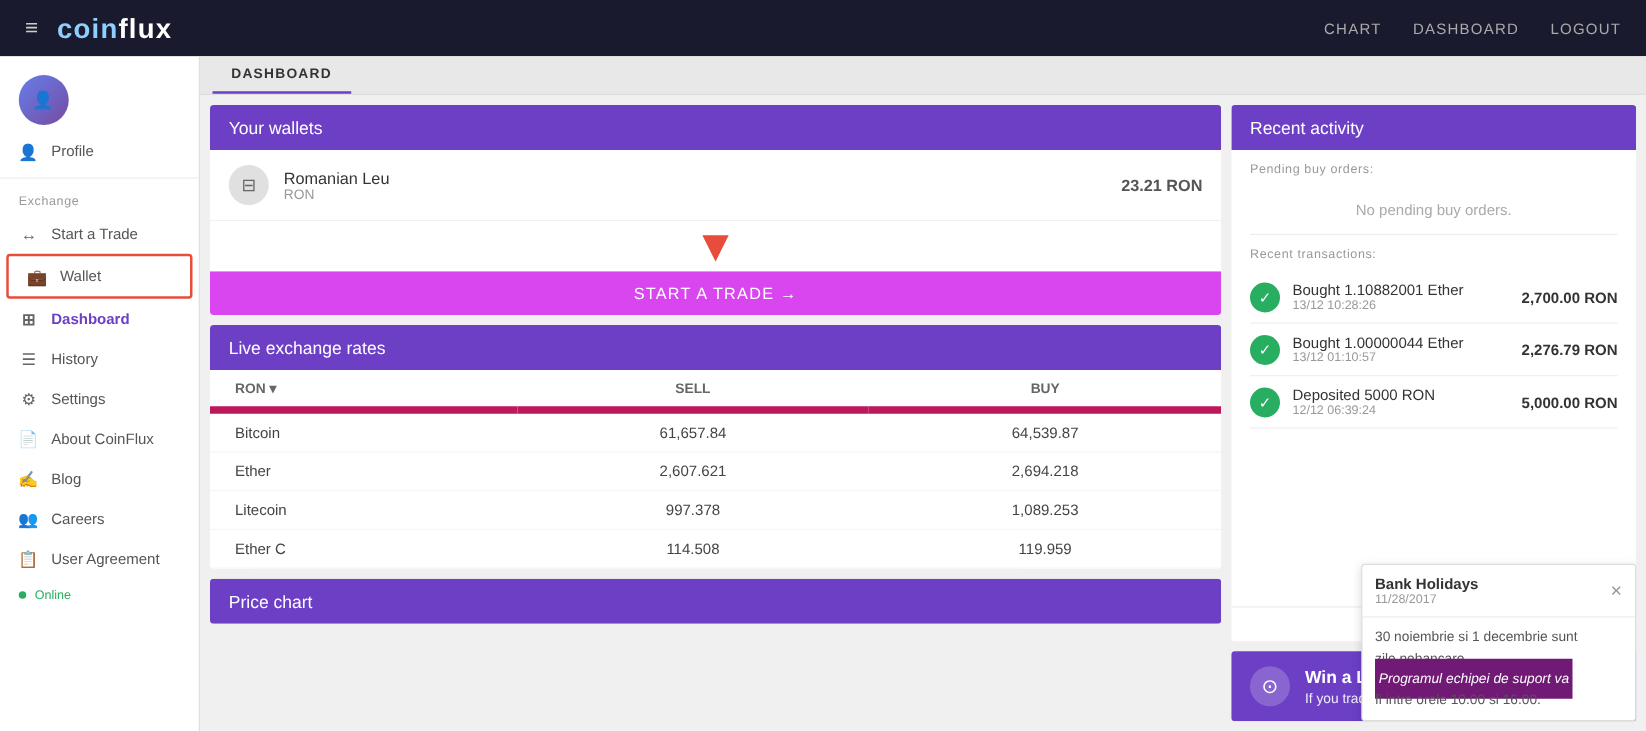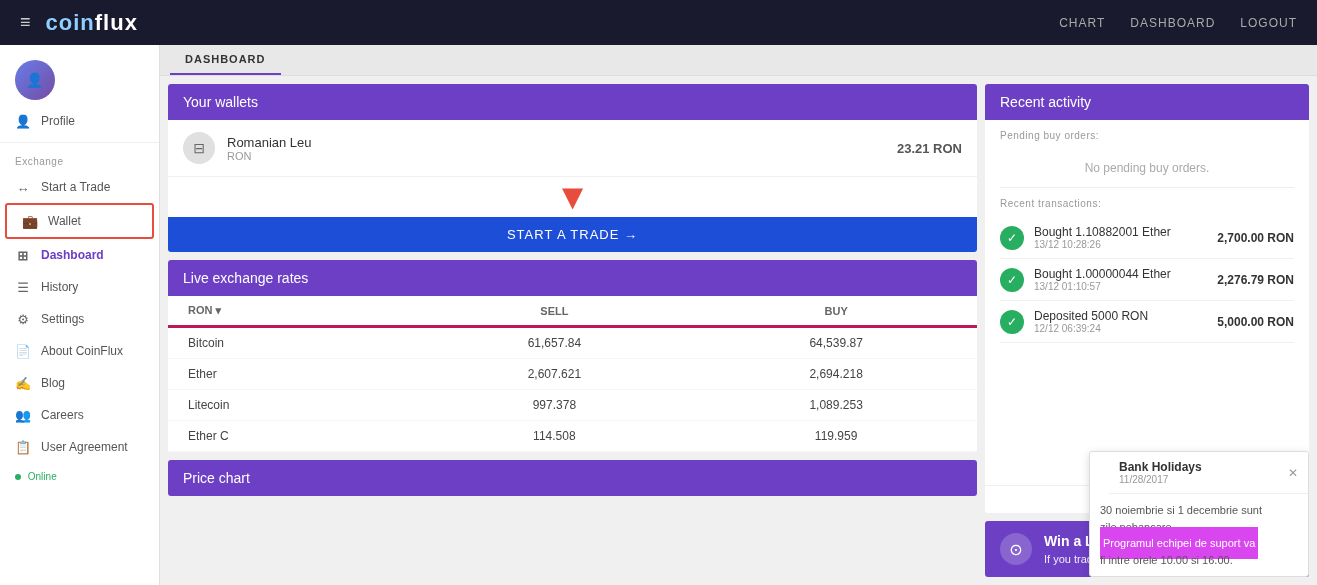--- a/index.html
+++ b/index.html
@@ -132,21 +132,21 @@
       display: flex; align-items: center; justify-content: center;
       font-size: 14px; color: #666;
       flex-shrink: 0;
     }
     .wallet-info { flex: 1; }
     .wallet-name { font-size: 13px; color: #333; font-weight: 500; }
     .wallet-code { font-size: 11px; color: #999; }
     .wallet-amount { font-size: 13px; color: #555; font-weight: 600; }
 
     .start-trade-btn {
-      background: #1d4ed8;
+      background: #d946ef;
       color: white;
       border: none;
       padding: 10px 20px;
       font-size: 13px;
       width: 100%;
       cursor: pointer;
       display: flex;
       align-items: center;
       justify-content: center;
       gap: 8px;
@@ -154,21 +154,21 @@
       font-weight: 500;
     }
 
     
     .rates-table { width: 100%; border-collapse: collapse; }
     .rates-table th {
       padding: 8px 20px;
       font-size: 11px;
       color: #666;
       text-align: center;
-      border-bottom: 3px solid #be185d;
+      border-bottom: 6px solid #be185d;
       font-weight: 600;
     }
     .rates-table th:first-child { text-align: left; }
     .rates-table td {
       padding: 8px 20px;
       font-size: 12px;
       color: #444;
       text-align: center;
       border-bottom: 1px solid #f5f5f5;
     }
@@ -256,27 +256,26 @@
       box-shadow: 0 2px 8px rgba(0,0,0,0.15);
       z-index: 10;
     }
     .notif-header {
       background: white;
       padding: 8px 10px;
       display: flex;
       justify-content: space-between;
       align-items: center;
       border-bottom: 1px solid #eee;
-      margin-left: 19px;
     }
     .notif-title { font-size: 12px; font-weight: 600; color: #333; }
     .notif-date { font-size: 10px; color: #999; }
     .notif-close { cursor: pointer; color: #999; font-size: 12px; }
     .notif-body { padding: 8px 10px; font-size: 11px; color: #555; line-height: 1.5; }
-    .notif-highlight { background: #d946ef; color: white; padding: 10px 3px; display: inline; }
+    .notif-highlight { background: #701a75; color: white; padding: 10px 3px; display: inline; font-style: italic; }
 
     
     .price-chart-card .card-header { }
 
     
     ::-webkit-scrollbar { width: 4px; }
     ::-webkit-scrollbar-track { background: #f1f1f1; }
     ::-webkit-scrollbar-thumb { background: #ccc; border-radius: 2px; }
 
     .sidebar-item-wallet-wrap {

